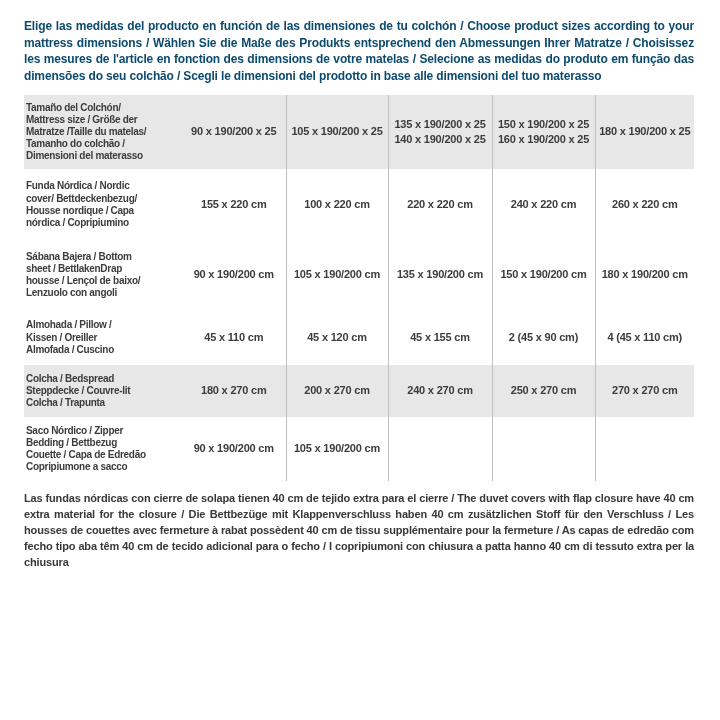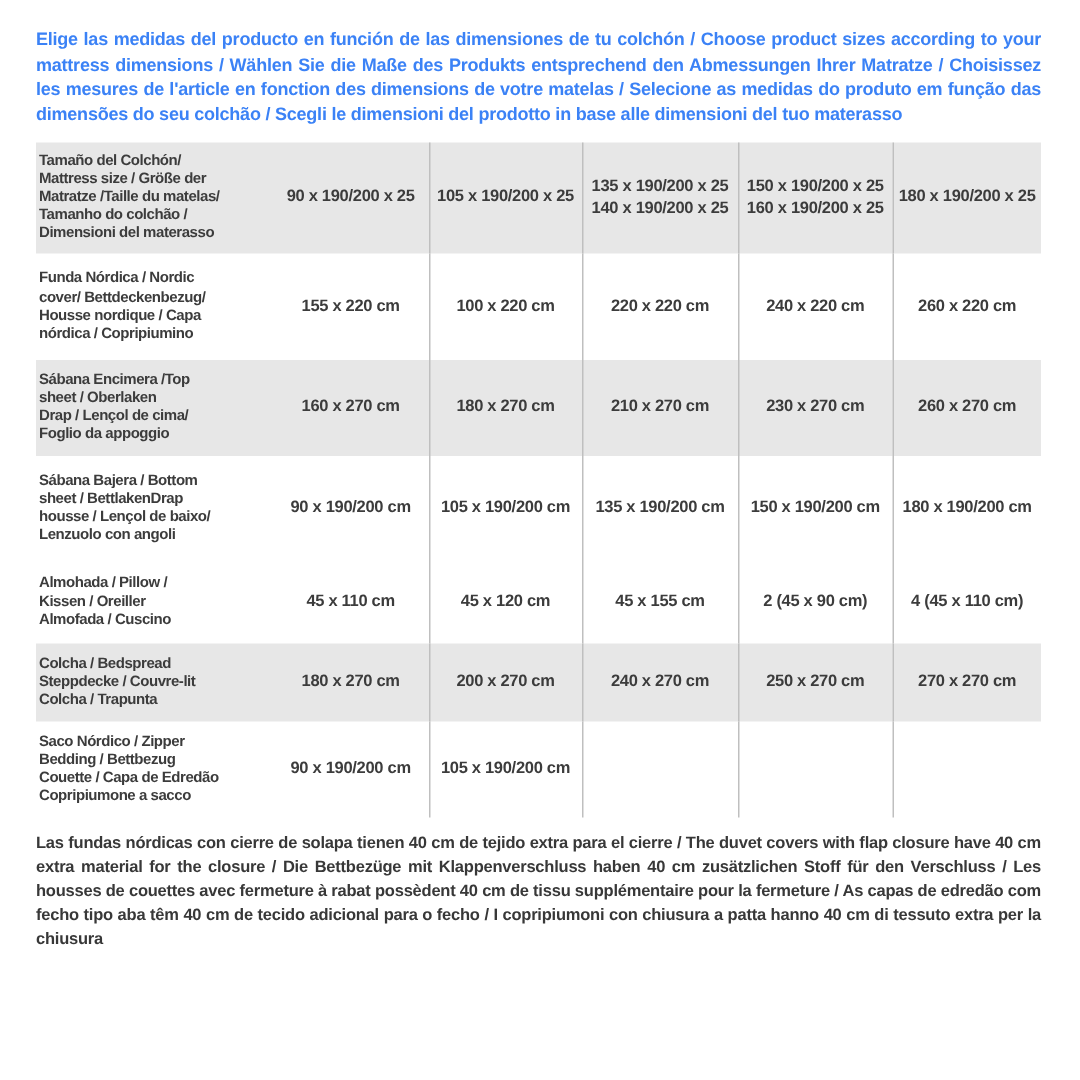--- a/index.html
+++ b/index.html
@@ -10,21 +10,21 @@
     -webkit-font-smoothing:antialiased;
   }
   .page { padding:18px 26px 0 24px; }
 
   .intro {
     font-size:12px;
     font-weight:bold;
     line-height:1.38;
     letter-spacing:-0.15px;
     text-align:justify;
-    color:#3b82f6;
+    color:#0c4a6e;
   }
 
   table.size-table {
     border-collapse:collapse;
     table-layout:fixed;
     width:670px;
     margin-top:11px;
   }
   col.c-label { width:158px; }
   col.c-d1 { width:104px; }
@@ -109,31 +109,20 @@
         <td class="label">Funda Nórdica /  Nordic
 cover/ Bettdeckenbezug/
 Housse nordique  / Capa
 nórdica / Copripiumino</td>
         <td class="data">155 x 220 cm</td>
         <td class="data">100 x 220 cm</td>
         <td class="data">220 x 220 cm</td>
         <td class="data">240 x 220 cm</td>
         <td class="data">260 x 220 cm</td>
       </tr>
-      <tr class="gray r3">
-        <td class="label">Sábana Encimera /Top
-sheet / Oberlaken
-Drap / Lençol de cima/
-Foglio da appoggio</td>
-        <td class="data">160 x 270 cm</td>
-        <td class="data">180 x 270 cm</td>
-        <td class="data">210 x 270 cm</td>
-        <td class="data">230 x 270 cm</td>
-        <td class="data">260 x 270 cm</td>
-      </tr>
       <tr class="r4">
         <td class="label">Sábana Bajera / Bottom
 sheet / BettlakenDrap
 housse / Lençol de baixo/
 Lenzuolo con angoli</td>
         <td class="data">90 x 190/200 cm</td>
         <td class="data">105 x 190/200 cm</td>
         <td class="data">135 x 190/200 cm</td>
         <td class="data">150 x 190/200 cm</td>
         <td class="data">180 x 190/200 cm</td>

